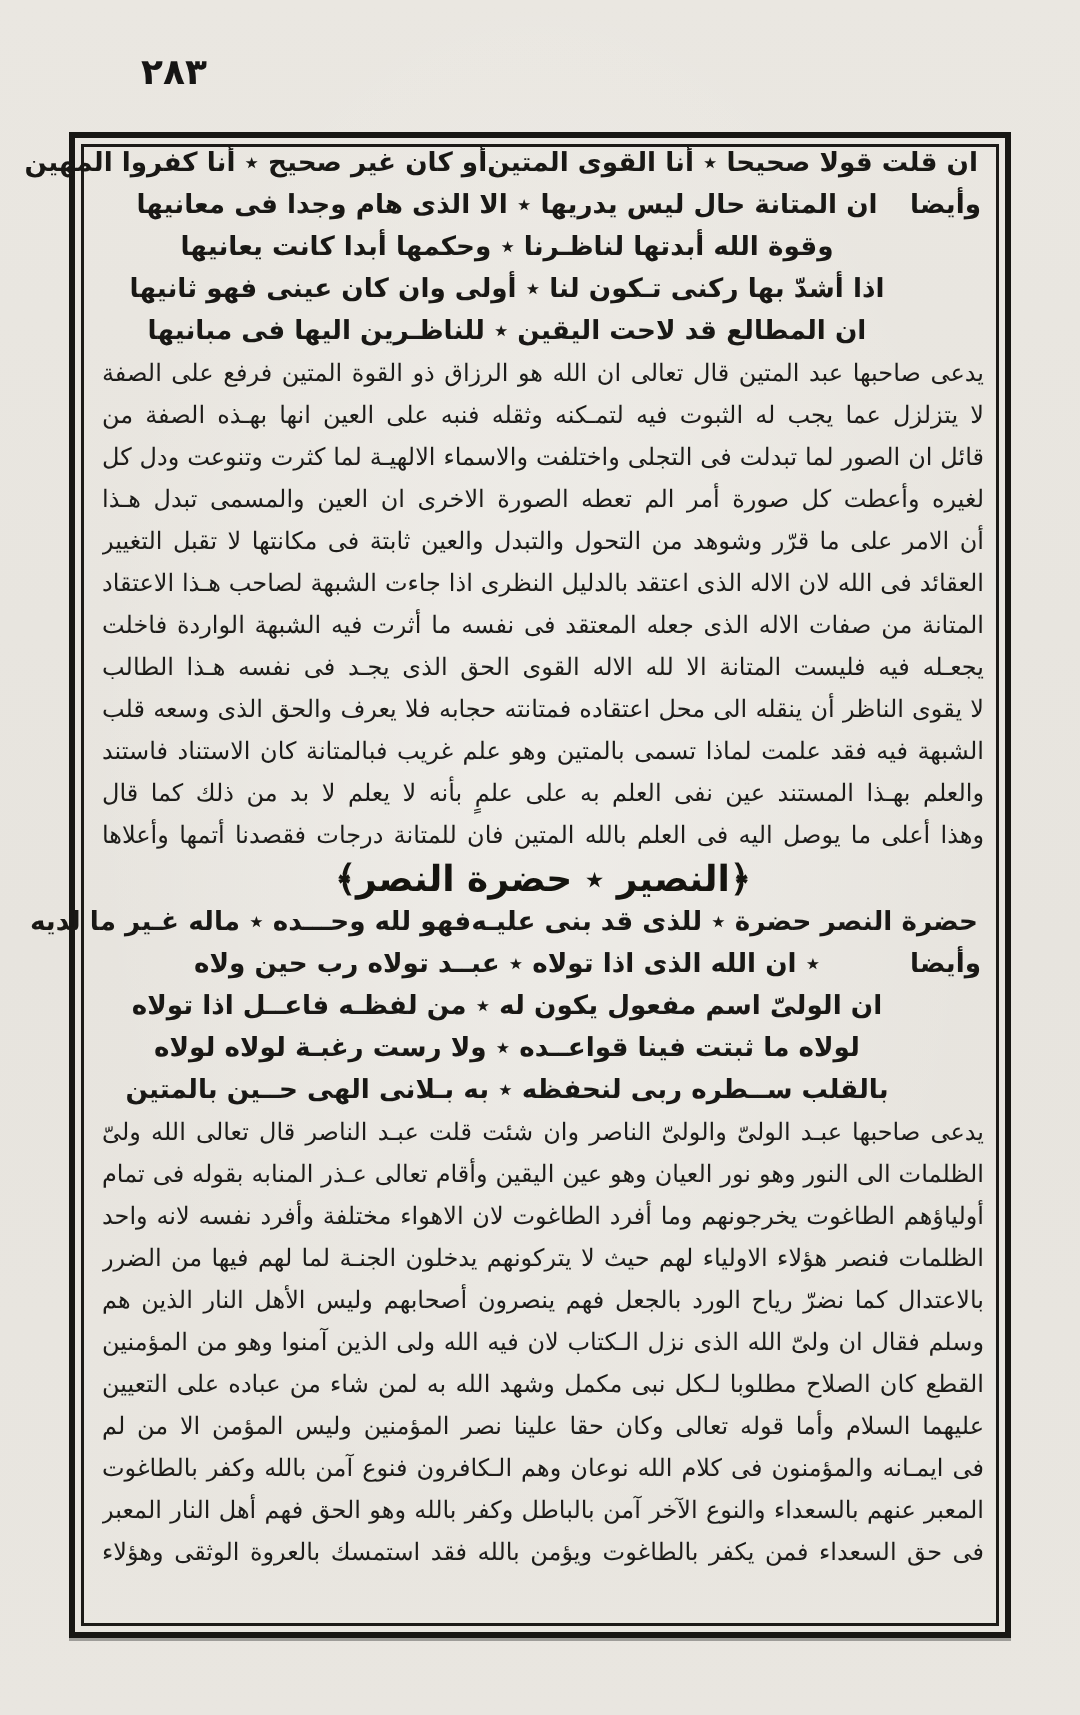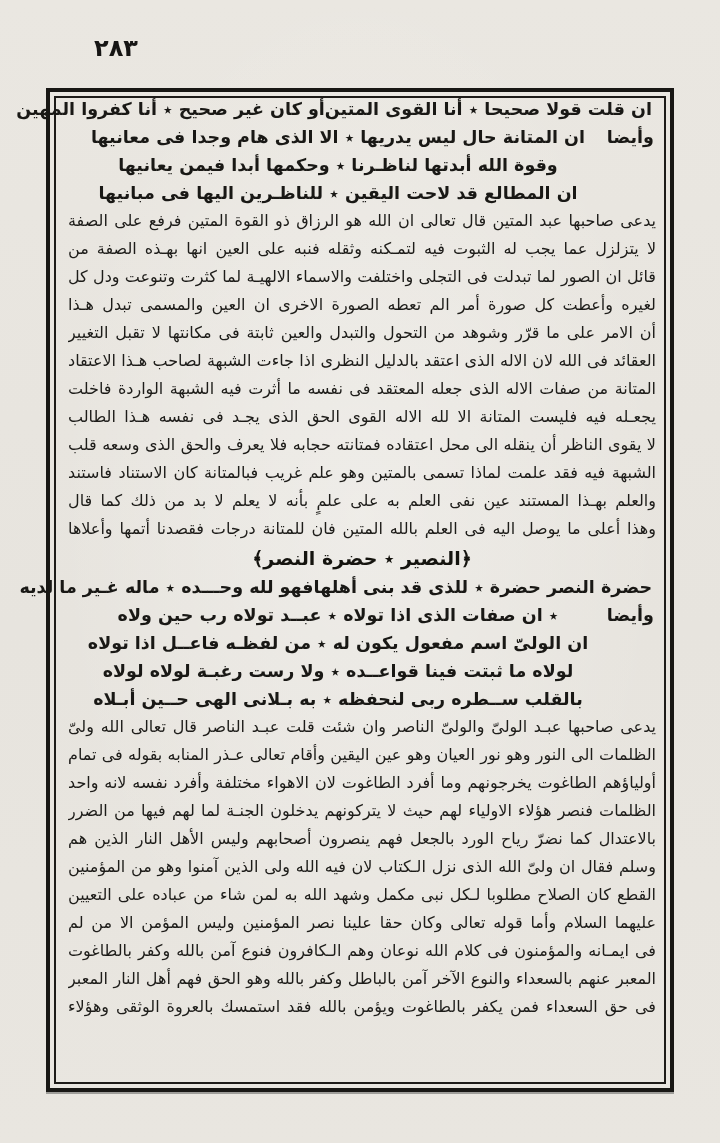--- a/index.html
+++ b/index.html
@@ -88,21 +88,21 @@
     text-align: justify;
     text-align-last: justify;
     overflow: hidden;
     color: #1d1c19;
   }
   
   .heading {
     height: 30px;
     line-height: 30px;
     text-align: center;
-    font-size: 19px;
+    font-size: 24px;
     font-weight: 700;
     color: #15140f;
   }
   section { margin: 0; }
 </style>
 </head>
 <body>
 
 <div class="sheet">
 
@@ -115,21 +115,24 @@
       <section>
         <div class="verse-row split">
           <span class="hemistich">ان قلت قولا صحيحا ٭ أنا القوى المتين</span>
           <span class="hemistich">أو كان غير صحيح ٭ أنا كفروا المهين</span>
         </div>
         <div class="verse-row centered">
           <span class="also">وأيضا</span>
           <span class="verse">ان المتانة حال ليس يدريها ٭ الا الذى هام وجدا فى معانيها</span>
         </div>
         <div class="verse-row centered">
-          <span class="verse">وقوة الله أبدتها لناظـرنا ٭ وحكمها أبدا فيمن يعانيها</span>
+          <span class="verse">وقوة الله أبدتها لناظـرنا ٭ وحكمها أبدا كانت يعانيها</span>
+        </div>
+        <div class="verse-row centered">
+          <span class="verse">اذا أشدّ بها ركنى تـكون لنا ٭ أولى وان كان عينى فهو ثانيها</span>
         </div>
         <div class="verse-row centered">
           <span class="verse">ان المطالع قد لاحت اليقين ٭ للناظـرين اليها فى مبانيها</span>
         </div>
       </section>
 
       <section>
         <div class="prose-line">يدعى صاحبها عبد المتين قال تعالى  ان الله هو الرزاق ذو القوة المتين  فرفع على الصفة لقوله ذو وهو والمتين هو الذى</div>
         <div class="prose-line">لا يتزلزل عما يجب له الثبوت فيه لتمـكنه وثقله فنبه على العين انها بهـذه الصفة من المتانة لئلا يتخيل متخيل أو يقول</div>
         <div class="prose-line">قائل ان الصور لما تبدلت فى التجلى واختلفت والاسماء الالهيـة لما كثرت وتنوعت ودل كل اسم على معنى لا يكون</div>
@@ -141,35 +144,35 @@
         <div class="prose-line">لا يقوى الناظر أن ينقله الى محل اعتقاده فمتانته حجابه فلا يعرف والحق الذى وسعه قلب العبـد هو الذى يقبل آثار</div>
         <div class="prose-line">الشبهة فيه فقد علمت لماذا تسمى بالمتين وهو علم غريب فبالمتانة كان الاستناد فاستند اليه كل ممكن يطلب الترجيح</div>
         <div class="prose-line">والعلم بهـذا المستند عين نفى العلم به على علمٍ بأنه لا يعلم لا بد من ذلك كما قال الصـديق العجز عن درك الادراك ادراك</div>
         <div class="prose-line">وهذا أعلى ما يوصل اليه فى العلم بالله المتين فان للمتانة درجات فقصدنا أتمها وأعلاها والله يقول الحق وهو يهدى السبيل</div>
       </section>
 
       <div class="heading">﴿النصير ٭ حضرة النصر﴾</div>
 
       <section>
         <div class="verse-row split">
-          <span class="hemistich">حضرة النصر حضرة ٭ للذى قد بنى أهلها</span>
+          <span class="hemistich">حضرة النصر حضرة ٭ للذى قد بنى عليـه</span>
           <span class="hemistich">فهو لله وحـــده ٭ ماله غـير ما لديه</span>
         </div>
         <div class="verse-row centered">
           <span class="also">وأيضا</span>
-          <span class="verse">٭ ان صفات الذى اذا تولاه ٭ عبــد تولاه رب حين ولاه</span>
+          <span class="verse">٭ ان الله الذى اذا تولاه ٭ عبــد تولاه رب حين ولاه</span>
         </div>
         <div class="verse-row centered">
           <span class="verse">ان الولىّ اسم مفعول يكون له ٭ من لفظـه فاعــل اذا تولاه</span>
         </div>
         <div class="verse-row centered">
           <span class="verse">لولاه ما ثبتت فينا قواعــده ٭ ولا رست رغبـة لولاه لولاه</span>
         </div>
         <div class="verse-row centered">
-          <span class="verse">بالقلب ســطره ربى لنحفظه ٭ به بـلانى الهى حــين أبـلاه</span>
+          <span class="verse">بالقلب ســطره ربى لنحفظه ٭ به بـلانى الهى حــين بالمتين</span>
         </div>
       </section>
 
       <section>
         <div class="prose-line">يدعى صاحبها عبـد الولىّ والولىّ الناصر وان شئت قلت عبـد الناصر قال تعالى  الله ولىّ الذين آمنوا يخرجهم من</div>
         <div class="prose-line">الظلمات الى النور  وهو نور العيان وهو عين اليقين وأقام تعالى عـذر المنابه بقوله فى تمام الآية والذين كفروا</div>
         <div class="prose-line">أولياؤهم الطاغوت يخرجونهم وما أفرد الطاغوت لان الاهواء مختلفة وأفرد نفسه لانه واحد يخرجونهم من النور الى</div>
         <div class="prose-line">الظلمات فنصر هؤلاء الاولياء لهم حيث لا يتركونهم يدخلون الجنـة لما لهم فيها من الضرر لانهم على مزاج يتضرّر</div>
         <div class="prose-line">بالاعتدال كما نضرّ رياح الورد بالجعل فهم ينصرون أصحابهم وليس الأهل النار الذين هم أهلها أخـبر صـلى الله عليه</div>
         <div class="prose-line">وسلم فقال  ان ولىّ الله الذى نزل الـكتاب  لان فيه الله ولى الذين آمنوا وهو من المؤمنين وهو يتولى الصالحين ولهذا</div>

